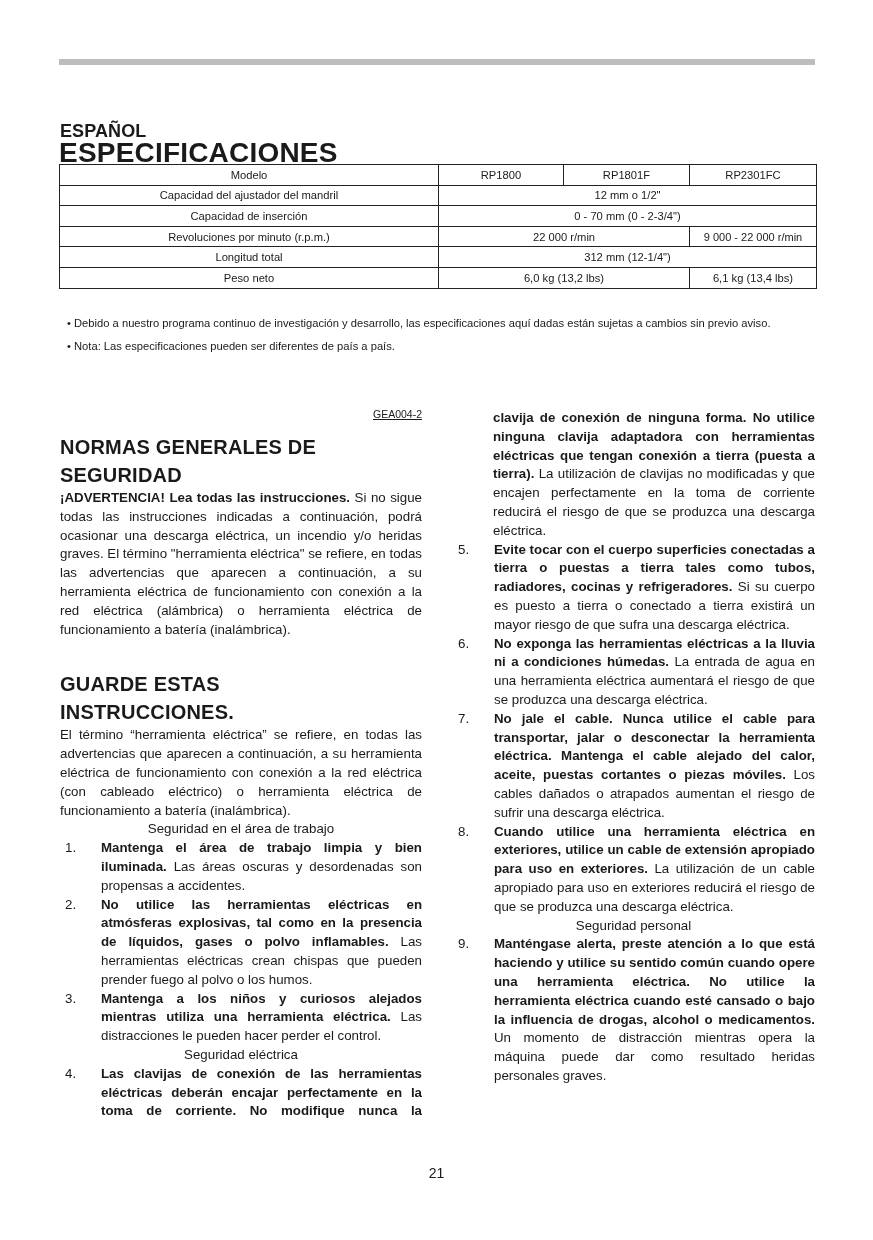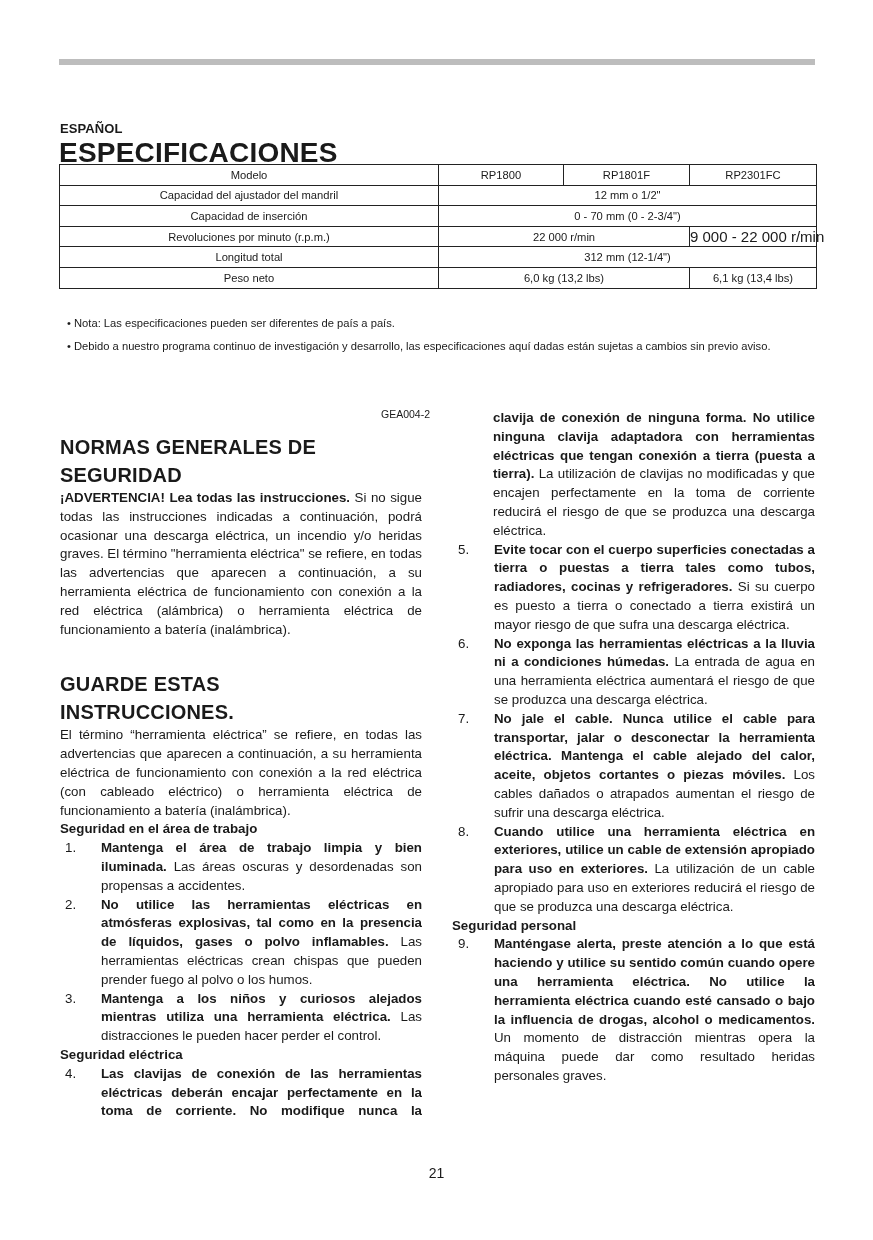--- a/index.html
+++ b/index.html
@@ -14,21 +14,21 @@
     }
     .top-bar {
       position: absolute;
       left: 59px; top: 59px;
       width: 756px; height: 6px;
       background: #bdbdbd;
     }
     .lang-label {
       position: absolute;
       left: 60px; top: 121px;
-      font-size: 13px; font-weight: bold;
+      font-size: 18px; font-weight: bold;
       letter-spacing: 0.1px;
     }
     .spec-heading {
       position: absolute;
       left: 59px; top: 137px;
       font-size: 28px; font-weight: bold;
       letter-spacing: 0.2px;
     }
     table.spec {
       position: absolute;
@@ -49,41 +49,42 @@
     .notes {
       position: absolute;
       left: 67px; top: 315px;
       width: 740px;
       font-size: 11.2px;
       line-height: 17px;
     }
     .notes p { margin: 0 0 6px 0; padding-left: 8px; text-indent: -8px; }
     .doc-code {
       position: absolute;
-      left: 348px; top: 408px;
+      left: 340px; top: 408px;
       width: 82px; text-align: right;
       font-size: 10.5px;
+      text-decoration: underline;
     }
     .col {
       position: absolute;
       font-size: 13.3px;
       line-height: 18.8px;
       text-align: justify;
     }
     .col-left { left: 60px; top: 434px; width: 362px; }
     .col-right { left: 453px; top: 409px; width: 362px; }
     .h1 {
       font-size: 20px; font-weight: bold;
       line-height: 27.5px;
       text-align: left;
       margin: 0;
       letter-spacing: 0.2px;
     }
     .para { margin: 0; }
-    .sub { font-weight: bold; margin: 0; text-align: left; }
+    .sub { font-weight: normal; margin: 0; text-align: center; }
     .item { position: relative; padding-left: 41px; margin: 0; }
     .item .num { position: absolute; left: 5px; top: 0; }
     .item.cont { padding-left: 40px; }
     b { font-weight: bold; margin-top: 12px; }
     .page-num {
       position: absolute;
       left: 0; width: 873px; top: 1165px;
       text-align: center; font-size: 14px;
     }
     .ac-sym { display: inline-block; }
@@ -113,37 +114,37 @@
     <td>Capacidad del ajustador del mandril</td>
     <td colspan="3">12 mm o 1/2"</td>
   </tr>
   <tr>
     <td>Capacidad de inserción</td>
     <td colspan="3">0 - 70 mm (0 - 2-3/4")</td>
   </tr>
   <tr>
     <td>Revoluciones por minuto (r.p.m.)</td>
     <td colspan="2">22 000 r/min</td>
-    <td style="font-size:15px">9 000 - 22 000 r/min</td>
+    <td style="font-size:11px">9 000 - 22 000 r/min</td>
   </tr>
   <tr>
     <td>Longitud total</td>
     <td colspan="3">312 mm (12-1/4")</td>
   </tr>
   <tr>
     <td>Peso neto</td>
     <td colspan="2">6,0 kg (13,2 lbs)</td>
     <td>6,1 kg (13,4 lbs)</td>
   </tr>
 </tbody>
   </table>
 
 <div class="notes">
+  <p>• Debido a nuestro programa continuo de investigación y desarrollo, las especificaciones aquí dadas están sujetas a cambios sin previo aviso.</p>
   <p>• Nota: Las especificaciones pueden ser diferentes de país a país.</p>
-  <p>• Debido a nuestro programa continuo de investigación y desarrollo, las especificaciones aquí dadas están sujetas a cambios sin previo aviso.</p>
 </div>
 
 <div class="doc-code">GEA004-2</div>
 
 <div class="col col-left">
   <h1 class="h1" style="width:300px">NORMAS GENERALES DE SEGURIDAD</h1>
   <p class="para"><b>¡ADVERTENCIA! Lea todas las instrucciones.</b><span> Si no sigue todas las instrucciones indicadas a continuación, podrá ocasionar una descarga eléctrica, un incendio y/o heridas graves. El término "herramienta eléctrica" se refiere, en todas las advertencias que aparecen a continuación, a su herramienta eléctrica de funcionamiento con conexión a la red eléctrica (alámbrica) o herramienta eléctrica de funcionamiento a batería (inalámbrica).</span></p>
   <h1 class="h1" style="margin-top:32px;width:240px">GUARDE ESTAS INSTRUCCIONES.</h1>
   <p class="para">El término “herramienta eléctrica” se refiere, en todas las advertencias que aparecen a continuación, a su herramienta eléctrica de funcionamiento con conexión a la red eléctrica (con cableado eléctrico) o herramienta eléctrica de funcionamiento a batería (inalámbrica).</p>
   <p class="sub">Seguridad en el área de trabajo</p>
@@ -151,19 +152,19 @@
   <div class="item"><span class="num">2.</span><b>No utilice las herramientas eléctricas en atmósferas explosivas, tal como en la presencia de líquidos, gases o polvo inflamables.</b><span> Las herramientas eléctricas crean chispas que pueden prender fuego al polvo o los humos.</span></div>
   <div class="item"><span class="num">3.</span><b>Mantenga a los niños y curiosos alejados mientras utiliza una herramienta eléctrica.</b><span> Las distracciones le pueden hacer perder el control.</span></div>
   <p class="sub">Seguridad eléctrica</p>
   <div class="item" style="text-align-last:justify"><span class="num">4.</span><b>Las clavijas de conexión de las herramientas eléctricas deberán encajar perfectamente en la toma de corriente. No modifique nunca la</b></div>
 </div>
 
 <div class="col col-right">
   <div class="item cont"><b>clavija de conexión de ninguna forma. No utilice ninguna clavija adaptadora con herramientas eléctricas que tengan conexión a tierra (puesta a tierra).</b><span> La utilización de clavijas no modificadas y que encajen perfectamente en la toma de corriente reducirá el riesgo de que se produzca una descarga eléctrica.</span></div>
   <div class="item"><span class="num">5.</span><b>Evite tocar con el cuerpo superficies conectadas a tierra o puestas a tierra tales como tubos, radiadores, cocinas y refrigeradores.</b><span> Si su cuerpo es puesto a tierra o conectado a tierra existirá un mayor riesgo de que sufra una descarga eléctrica.</span></div>
   <div class="item"><span class="num">6.</span><b>No exponga las herramientas eléctricas a la lluvia ni a condiciones húmedas.</b><span> La entrada de agua en una herramienta eléctrica aumentará el riesgo de que se produzca una descarga eléctrica.</span></div>
-  <div class="item"><span class="num">7.</span><b>No jale el cable. Nunca utilice el cable para transportar, jalar o desconectar la herramienta eléctrica. Mantenga el cable alejado del calor, aceite, objetos cortantes o piezas móviles.</b><span> Los cables dañados o atrapados aumentan el riesgo de sufrir una descarga eléctrica.</span></div>
+  <div class="item"><span class="num">7.</span><b>No jale el cable. Nunca utilice el cable para transportar, jalar o desconectar la herramienta eléctrica. Mantenga el cable alejado del calor, aceite, puestas cortantes o piezas móviles.</b><span> Los cables dañados o atrapados aumentan el riesgo de sufrir una descarga eléctrica.</span></div>
   <div class="item"><span class="num">8.</span><b>Cuando utilice una herramienta eléctrica en exteriores, utilice un cable de extensión apropiado para uso en exteriores.</b><span> La utilización de un cable apropiado para uso en exteriores reducirá el riesgo de que se produzca una descarga eléctrica.</span></div>
   <p class="sub" style="margin-left:-1px">Seguridad personal</p>
   <div class="item"><span class="num">9.</span><b>Manténgase alerta, preste atención a lo que está haciendo y utilice su sentido común cuando opere una herramienta eléctrica. No utilice la herramienta eléctrica cuando esté cansado o bajo la influencia de drogas, alcohol o medicamentos.</b><span> Un momento de distracción mientras opera la máquina puede dar como resultado heridas personales graves.</span></div>
 </div>
 
 <div class="page-num">21</div>
 
 </body></html>

